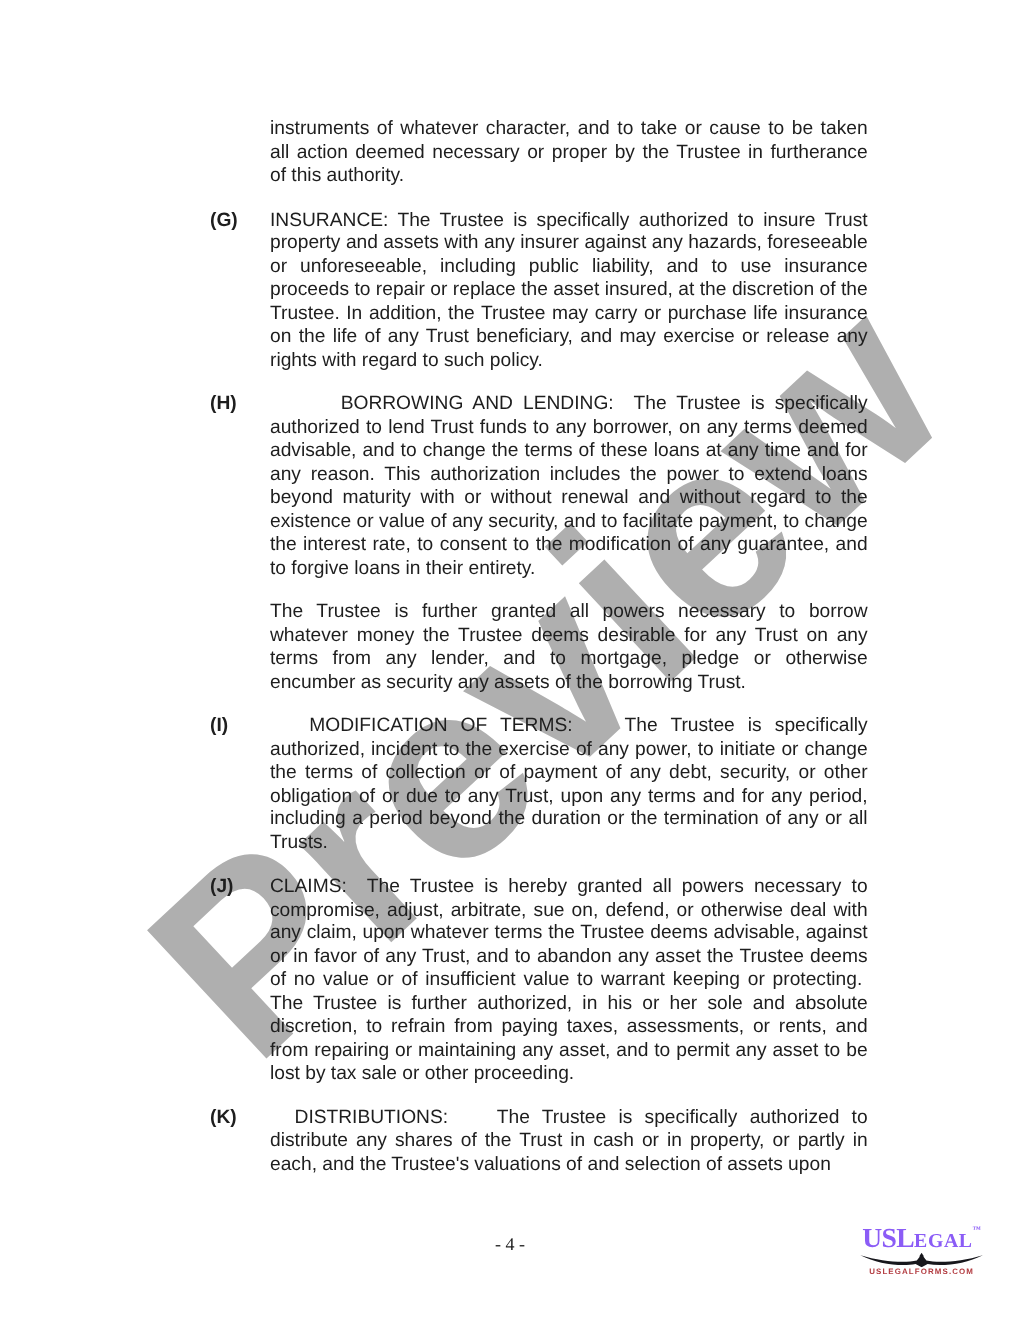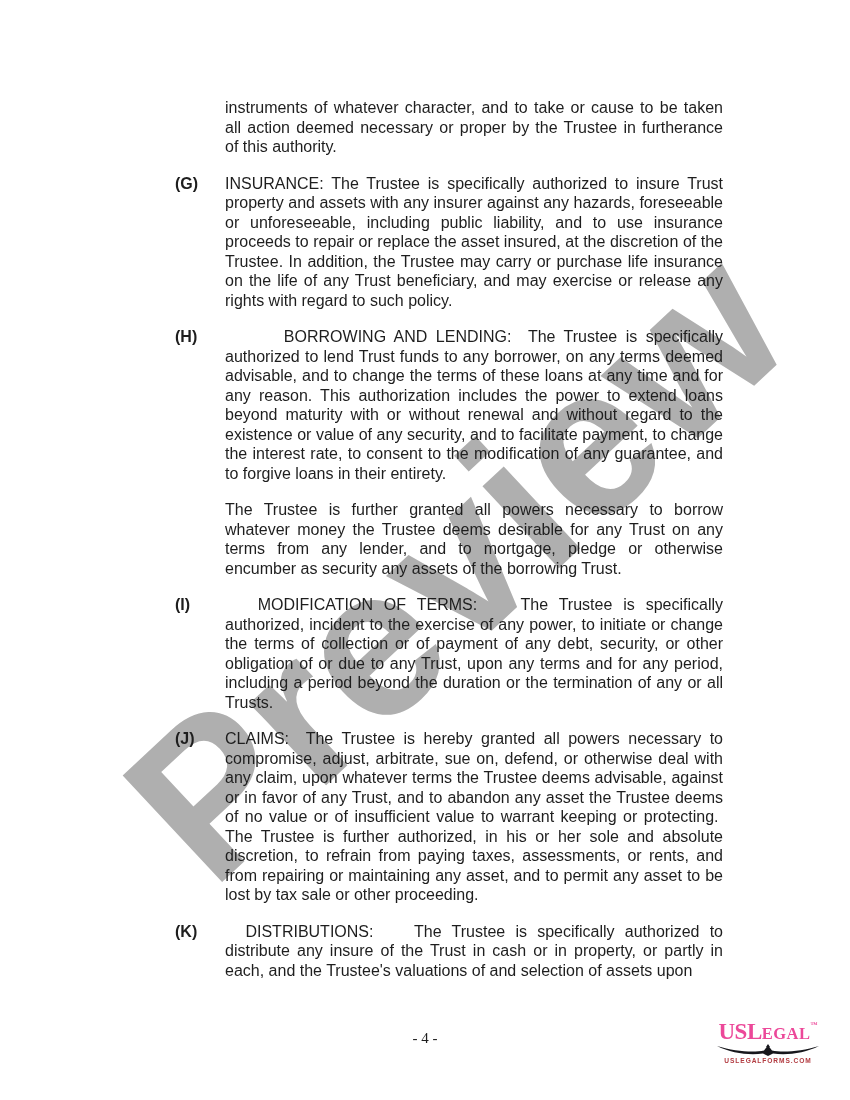--- a/index.html
+++ b/index.html
@@ -62,21 +62,21 @@
     position: absolute;
     left: 710px;
     top: 1020px;
     width: 116px;
     text-align: center;
     z-index: 1;
   }
   .logo-text {
     font-family: "Liberation Serif", serif;
     font-weight: bold;
-    color: #ec4899;
+    color: #8b5cf6;
     line-height: 1;
     white-space: nowrap;
   }
   .logo-large { font-size: 23px; letter-spacing: -0.5px; }
   .logo-small { font-size: 16.5px; letter-spacing: 0.5px; }
   .logo-tm { font-size: 7px; vertical-align: 12px; }
   .logo-eagle { display: block; margin: 1px auto 1px auto; }
   .logo-site {
     font-family: "Liberation Sans", sans-serif;
     font-size: 6.6px;
@@ -100,21 +100,21 @@
     <p class="para"><span class="slabel">(G)</span><b class="heading">INSURANCE:</b> <span>The Trustee is specifically authorized to insure Trust property and assets with any insurer against any hazards, foreseeable or unforeseeable, including public liability, and to use insurance proceeds to repair or replace the asset insured, at the discretion of the Trustee. In addition, the Trustee may carry or purchase life insurance on the life of any Trust beneficiary, and may exercise or release any rights with regard to such policy.</span></p>
 
     <p class="para"><span class="slabel">(H)</span><b class="heading">&nbsp;&nbsp;&nbsp;&nbsp;&nbsp;&nbsp;&nbsp;BORROWING AND LENDING:&nbsp;</b> <span>The Trustee is specifically authorized to lend Trust funds to any borrower, on any terms deemed advisable, and to change the terms of these loans at any time and for any reason. This authorization includes the power to extend loans beyond maturity with or without renewal and without regard to the existence or value of any security, and to facilitate payment, to change the interest rate, to consent to the modification of any guarantee, and to forgive loans in their entirety.</span></p>
 
     <p class="para">The Trustee is further granted all powers necessary to borrow whatever money the Trustee deems desirable for any Trust on any terms from any lender, and to mortgage, pledge or otherwise encumber as security any assets of the borrowing Trust.</p>
 
     <p class="para"><span class="slabel">(I)</span><b class="heading">&nbsp;&nbsp;&nbsp;MODIFICATION OF TERMS:&nbsp;&nbsp;&nbsp;</b> <span>The Trustee is specifically authorized, incident to the exercise of any power, to initiate or change the terms of collection or of payment of any debt, security, or other obligation of or due to any Trust, upon any terms and for any period, including a period beyond the duration or the termination of any or all Trusts.</span></p>
 
     <p class="para"><span class="slabel">(J)</span><b class="heading">CLAIMS:&nbsp;</b> <span>The Trustee is hereby granted all powers necessary to compromise, adjust, arbitrate, sue on, defend, or otherwise deal with any claim, upon whatever terms the Trustee deems advisable, against or in favor of any Trust, and to abandon any asset the Trustee deems of no value or of insufficient value to warrant keeping or protecting.&nbsp; The Trustee is further authorized, in his or her sole and absolute discretion, to refrain from paying taxes, assessments, or rents, and from repairing or maintaining any asset, and to permit any asset to be lost by tax sale or other proceeding.</span></p>
 
-    <p class="para"><span class="slabel">(K)</span><b class="heading">&nbsp;&nbsp;DISTRIBUTIONS:&nbsp;&nbsp;&nbsp;</b> <span>The Trustee is specifically authorized to distribute any insure of the Trust in cash or in property, or partly in each, and the Trustee's valuations of and selection of assets upon</span></p>
+    <p class="para"><span class="slabel">(K)</span><b class="heading">&nbsp;&nbsp;DISTRIBUTIONS:&nbsp;&nbsp;&nbsp;</b> <span>The Trustee is specifically authorized to distribute any shares of the Trust in cash or in property, or partly in each, and the Trustee's valuations of and selection of assets upon</span></p>
 
   </div>
 
   <div class="footer-pagenum">- 4 -</div>
 
   <div class="logo">
     <div class="logo-text"><span class="logo-large">USL</span><span class="logo-small">EGAL</span><span class="logo-tm">™</span></div>
     <svg class="logo-eagle" width="106" height="12" viewBox="0 0 106 12" aria-hidden="true">
       <path d="M2,2 C20,7.5 39,8.6 49,6.4 L53,1.2 L57,6.4 C67,8.6 86,7.5 104,2 C90,9.2 71,11.6 58,9.4 L53,12 L48,9.4 C35,11.6 16,9.2 2,2 Z" fill="#17171c"></path>
       <path d="M53,0 L51,3 L55,3 Z" fill="#17171c"></path>

